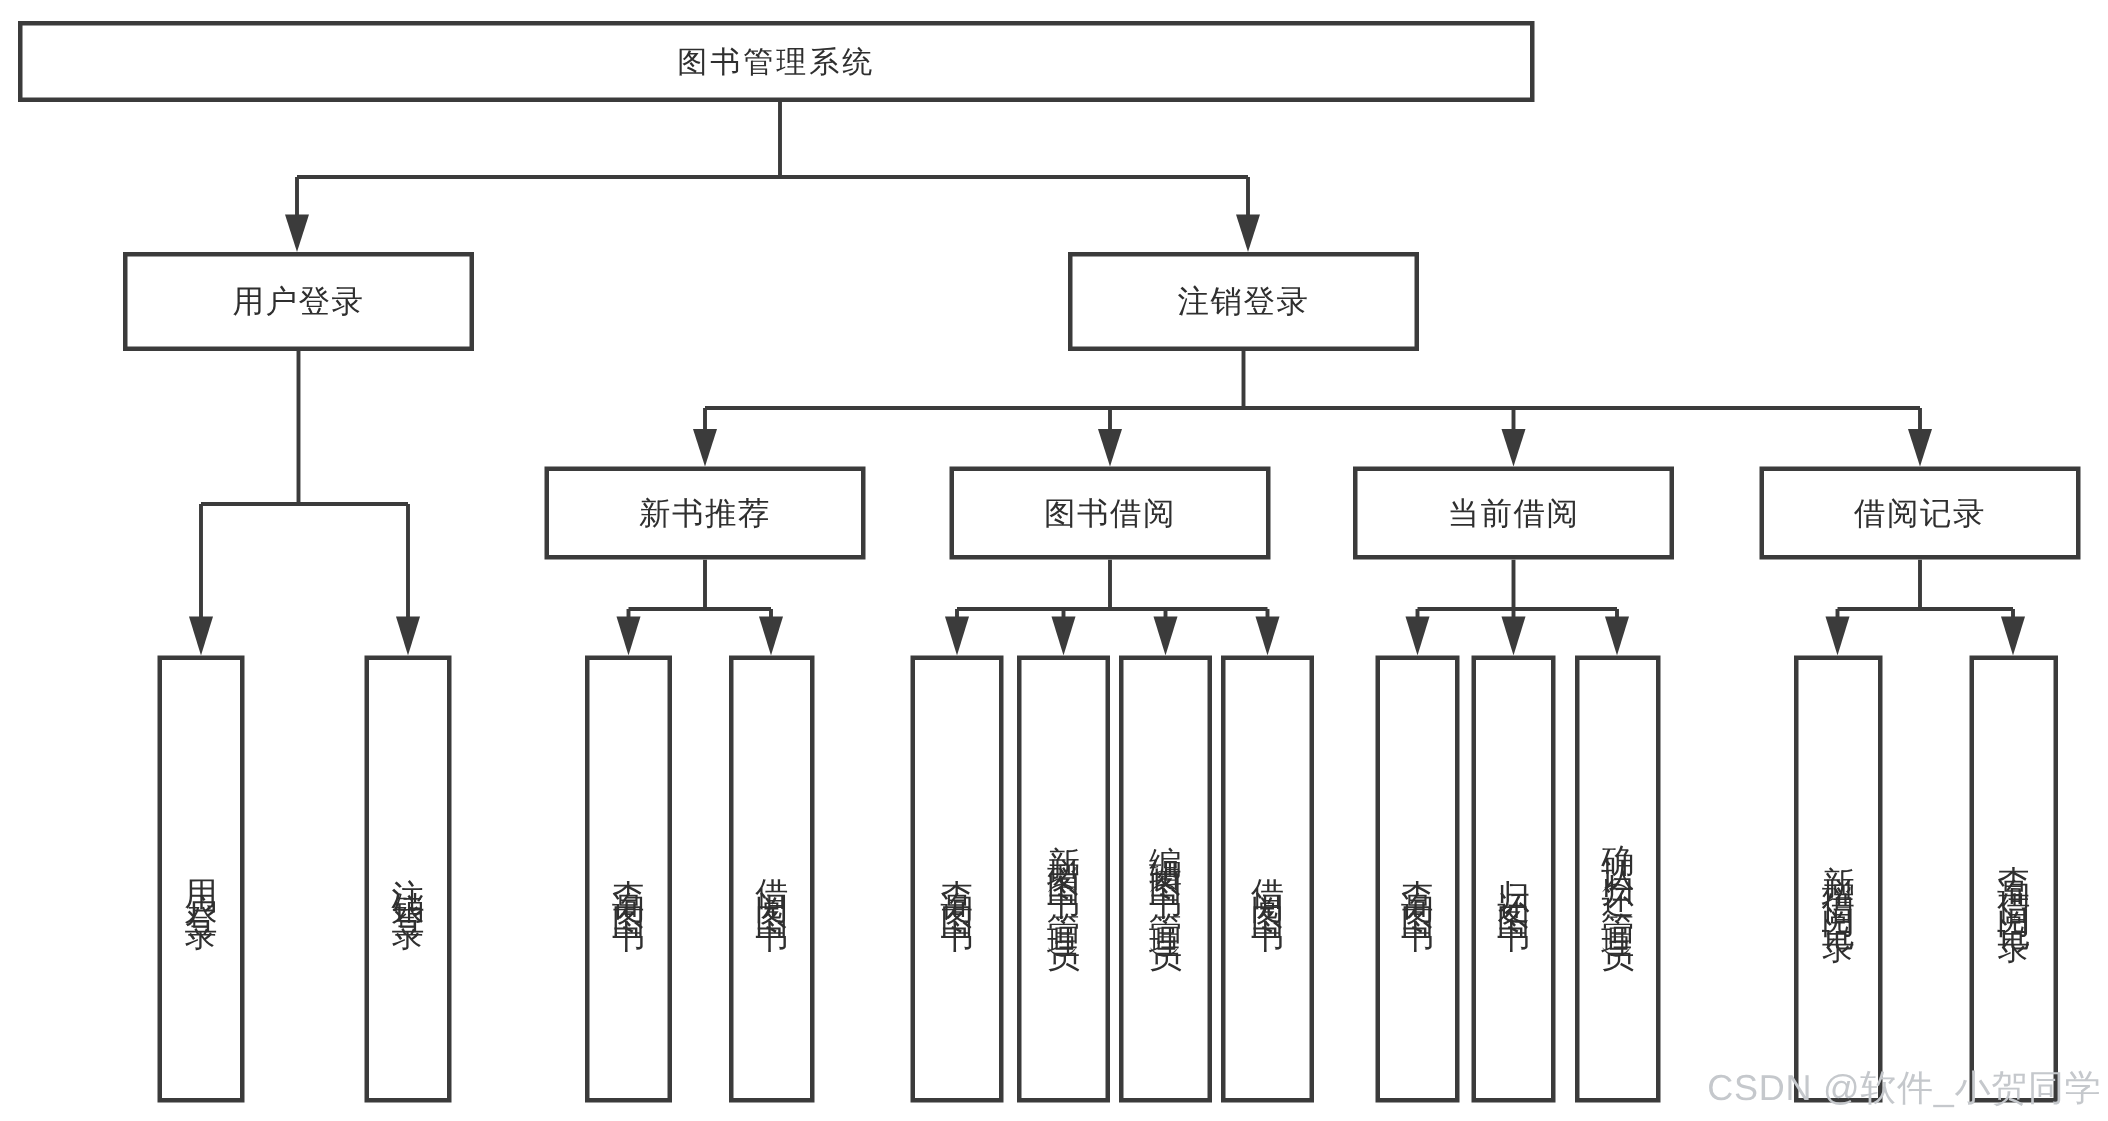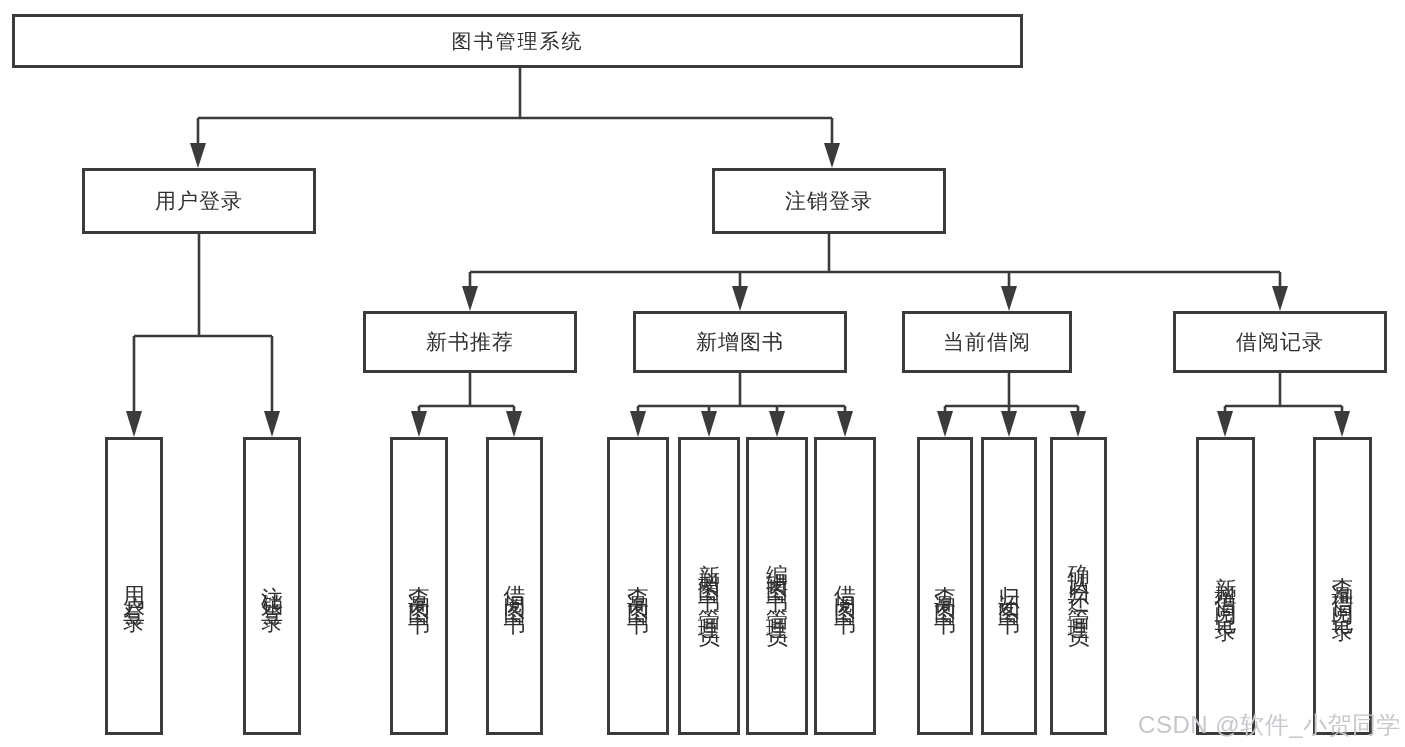--- a/index.html
+++ b/index.html
@@ -88,22 +88,22 @@
     <polygon class="arrow-head" points="1217,411 1233,411 1225,437"></polygon>
     <polygon class="arrow-head" points="1334,411 1350,411 1342,437"></polygon>
   </svg>
 
   <div class="node root" style="left:12px;top:14px;width:1011px;height:54px">图书管理系统</div>
 
   <div class="node level" style="left:82px;top:168px;width:234px;height:66px">用户登录</div>
   <div class="node level" style="left:712px;top:168px;width:234px;height:66px">注销登录</div>
 
   <div class="node level" style="left:363px;top:311px;width:214px;height:62px">新书推荐</div>
-  <div class="node level" style="left:633px;top:311px;width:214px;height:62px">新增图书</div>
-  <div class="node level" style="left:902px;top:311px;width:170px;height:62px">当前借阅</div>
+  <div class="node level" style="left:633px;top:311px;width:214px;height:62px">图书借阅</div>
+  <div class="node level" style="left:902px;top:311px;width:214px;height:62px">当前借阅</div>
   <div class="node level" style="left:1173px;top:311px;width:214px;height:62px">借阅记录</div>
 
   <div class="node leaf" style="left:105px;top:437px;width:58px;height:298px">
     <span class="vtext">用户登录</span>
   </div>
   <div class="node leaf" style="left:243px;top:437px;width:58px;height:298px">
     <span class="vtext">注销登录</span>
   </div>
 
   <div class="node leaf" style="left:390px;top:437px;width:58px;height:298px">

